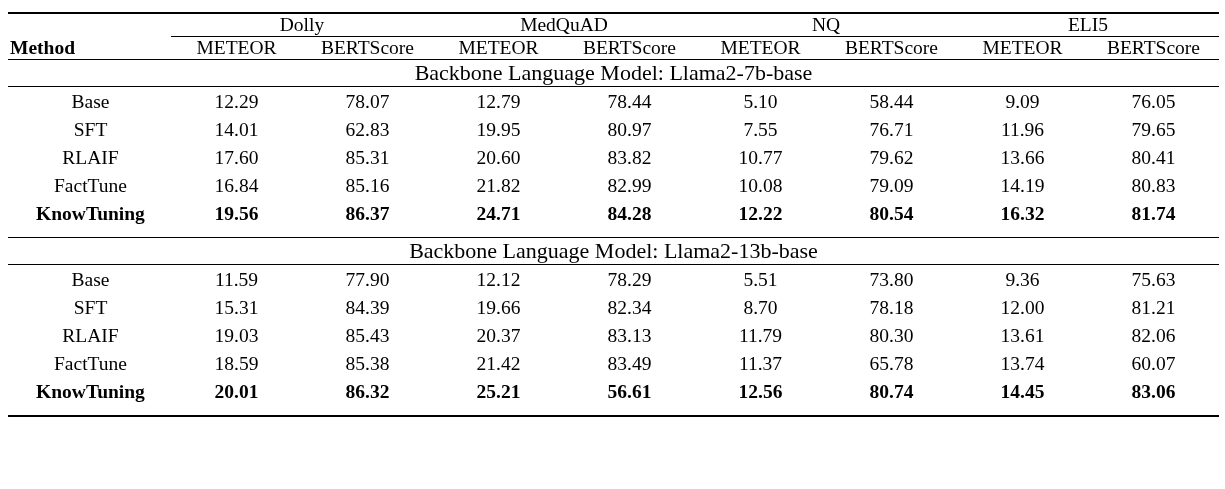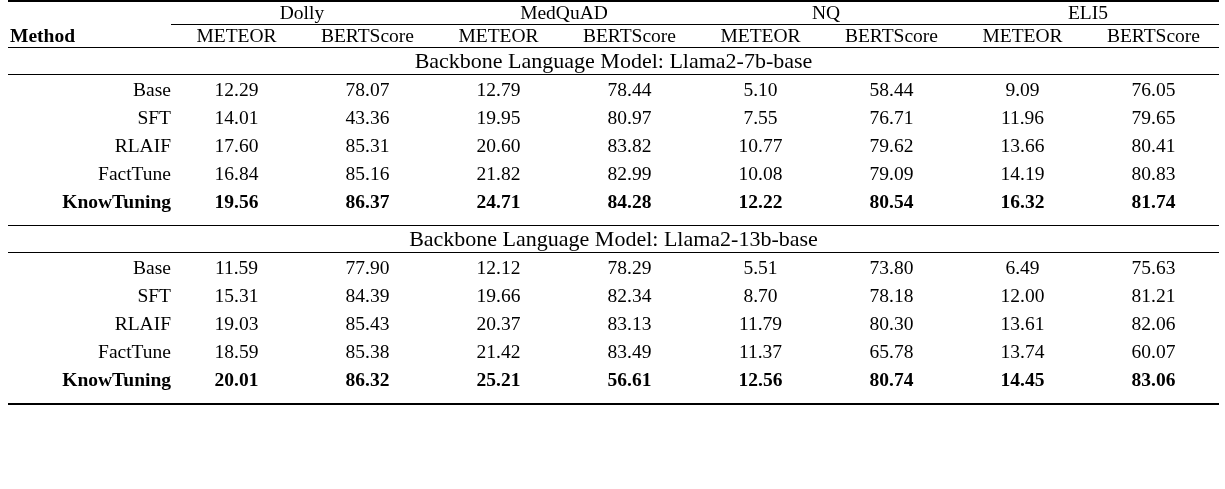--- a/index.html
+++ b/index.html
@@ -9,21 +9,21 @@
   }
   body {
     width: 1225px;
     height: 489px;
     font-family: "Liberation Serif", serif;
     color: #000000;
   }
   .table-wrap {
     width: 1225px;
     box-sizing: border-box;
-    padding: 0 8px;
+    padding: 12px 8px;
   }
   table.results {
     width: 1209px;
     border-collapse: collapse;
     font-size: 19.5px;
     table-layout: fixed;
   }
   table.results td, table.results th {
     padding: 0;
     text-align: center;
@@ -79,21 +79,21 @@
     padding-bottom: 11px;
     font-size: 22px;
   }
 
   tbody.data td {
     padding-top: 2.5px;
     padding-bottom: 2.5px;
     line-height: 1.18;
   }
   tbody.data td.method {
-    text-align: right;
+    text-align: center;
     padding-left: 2px;
   }
   tr.bold td {
     font-weight: bold;
     text-align: center;
   }
   .pad-before-rule td { height: 5px; font-size: 0; line-height: 0; }
 </style>
 </head>
 <body>
@@ -156,21 +156,21 @@
         <td>12.79</td>
         <td>78.44</td>
         <td>5.10</td>
         <td>58.44</td>
         <td>9.09</td>
         <td>76.05</td>
       </tr>
       <tr>
         <td class="method">SFT</td>
         <td>14.01</td>
-        <td>43.36</td>
+        <td>62.83</td>
         <td>19.95</td>
         <td>80.97</td>
         <td>7.55</td>
         <td>76.71</td>
         <td>11.96</td>
         <td>79.65</td>
       </tr>
       <tr>
         <td class="method">RLAIF</td>
         <td>17.60</td>
@@ -223,21 +223,21 @@
 
     <tbody class="data">
       <tr>
         <td class="method">Base</td>
         <td>11.59</td>
         <td>77.90</td>
         <td>12.12</td>
         <td>78.29</td>
         <td>5.51</td>
         <td>73.80</td>
-        <td>6.49</td>
+        <td>9.36</td>
         <td>75.63</td>
       </tr>
       <tr>
         <td class="method">SFT</td>
         <td>15.31</td>
         <td>84.39</td>
         <td>19.66</td>
         <td>82.34</td>
         <td>8.70</td>
         <td>78.18</td>

